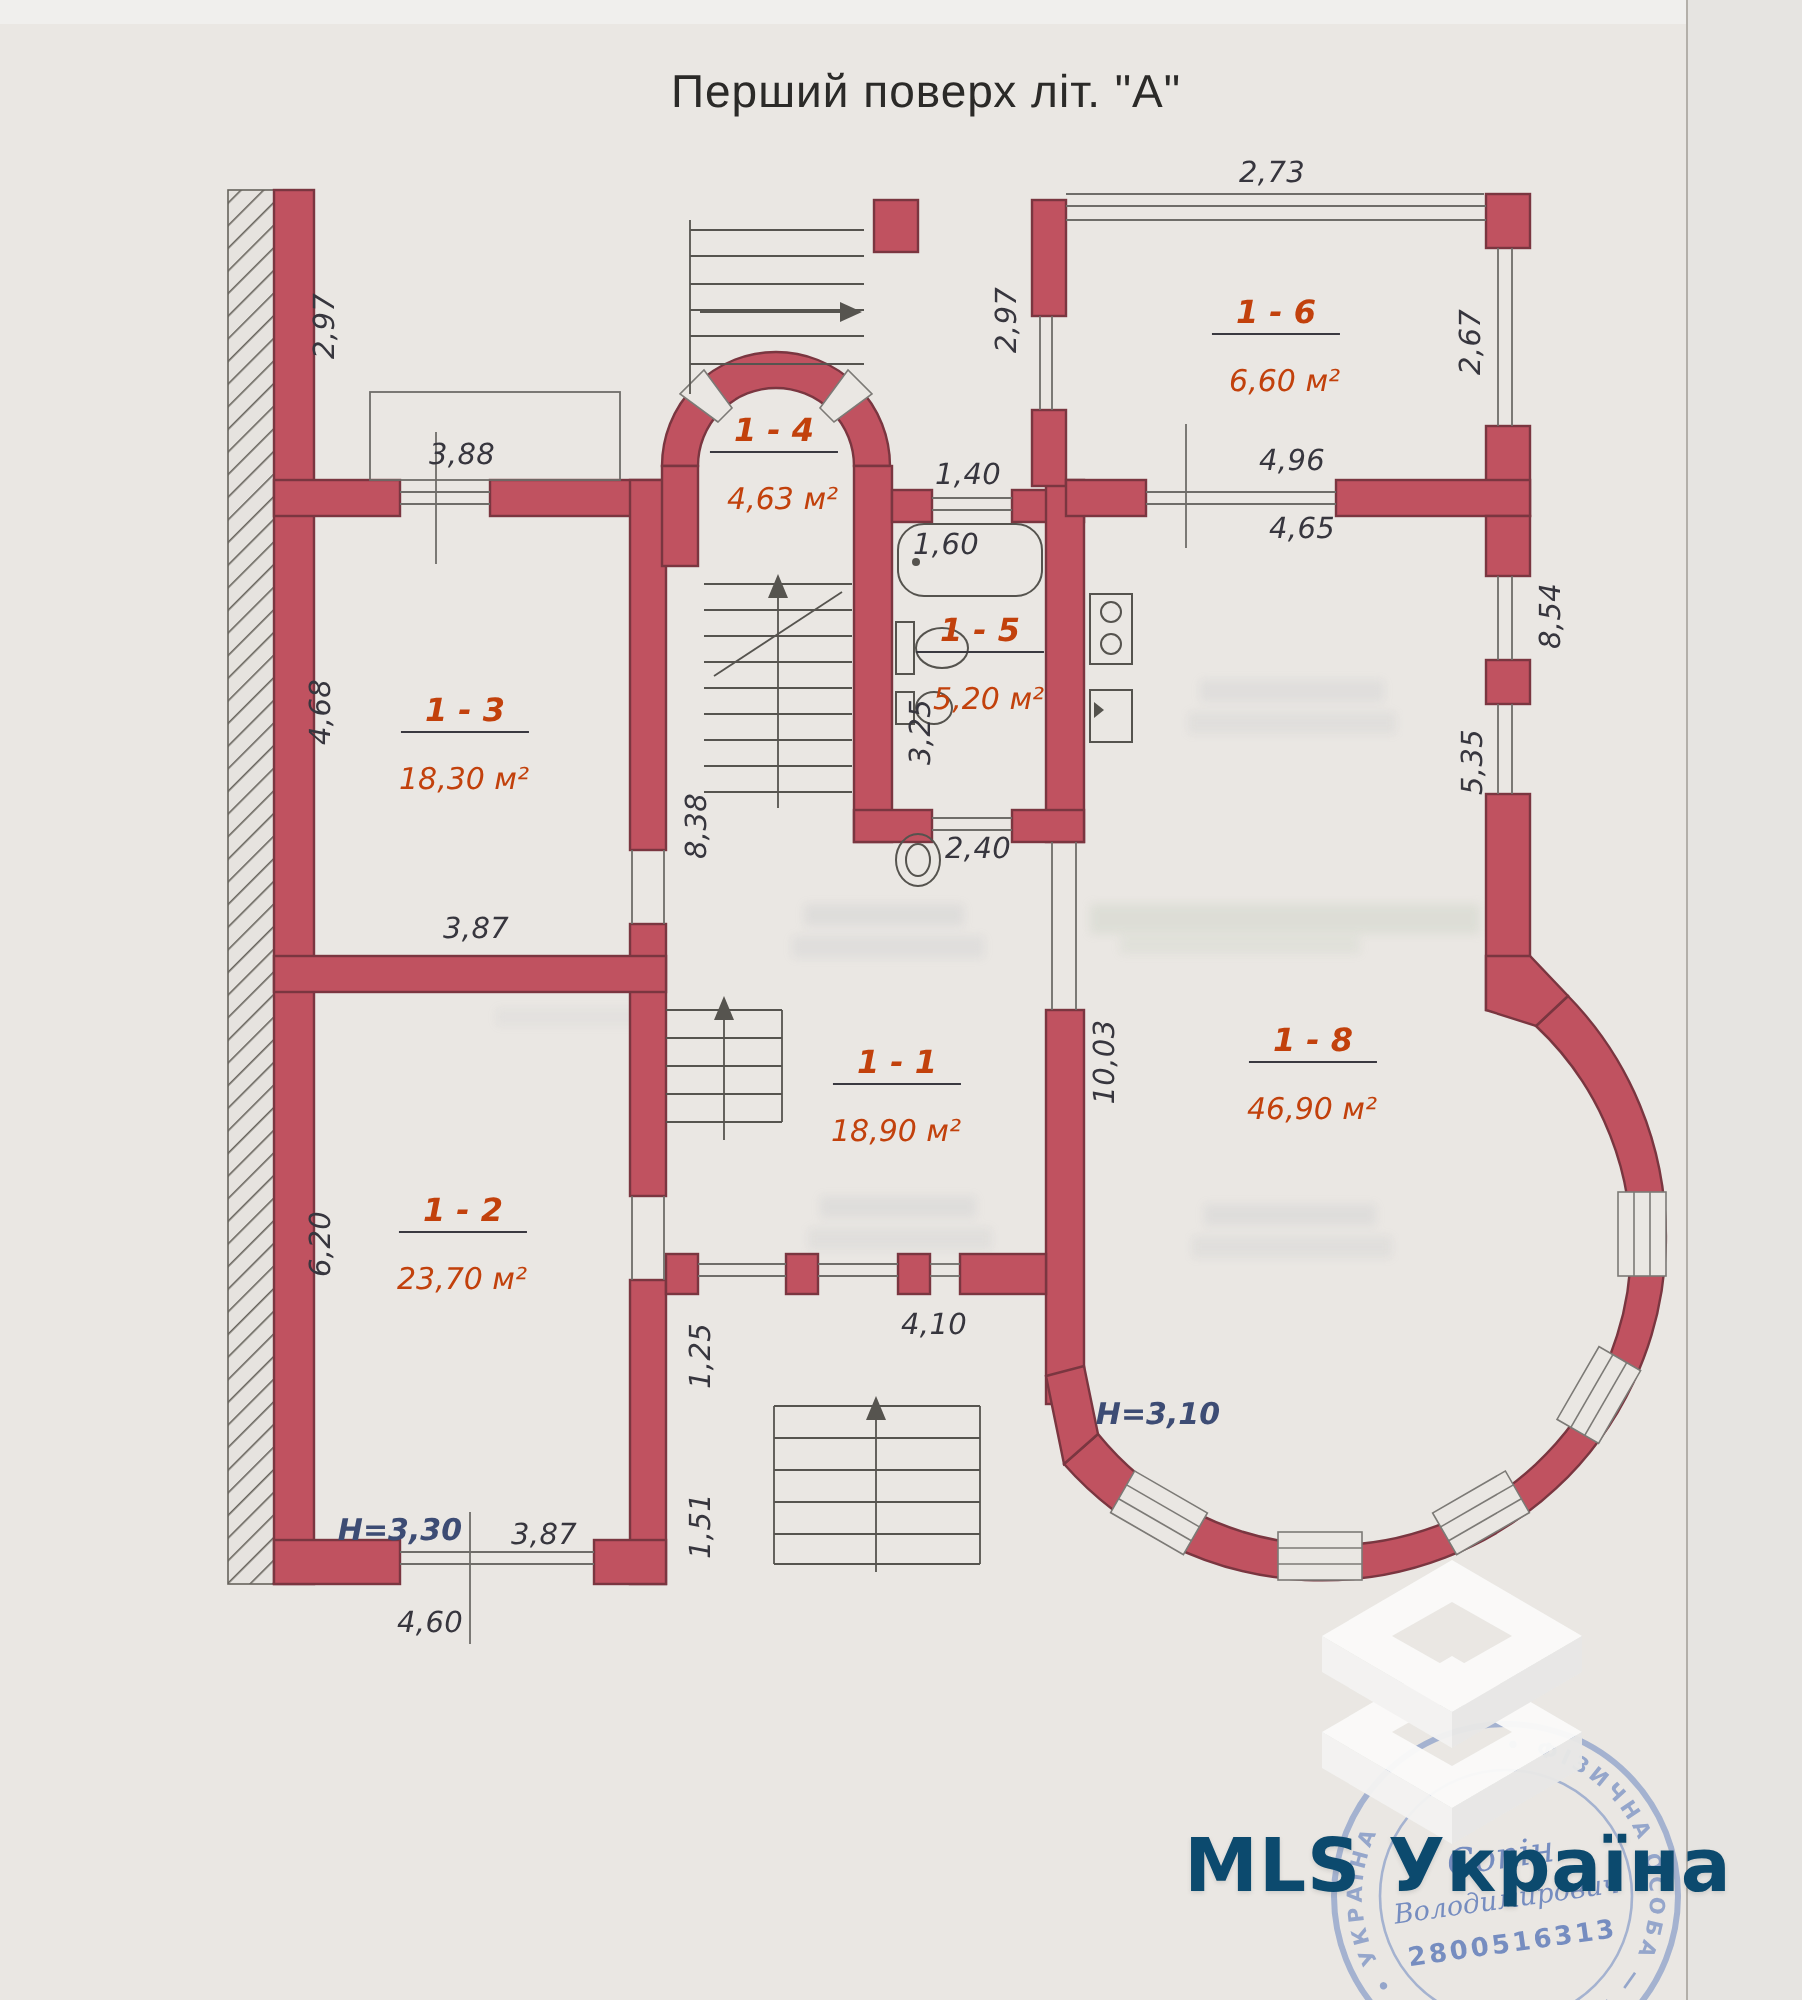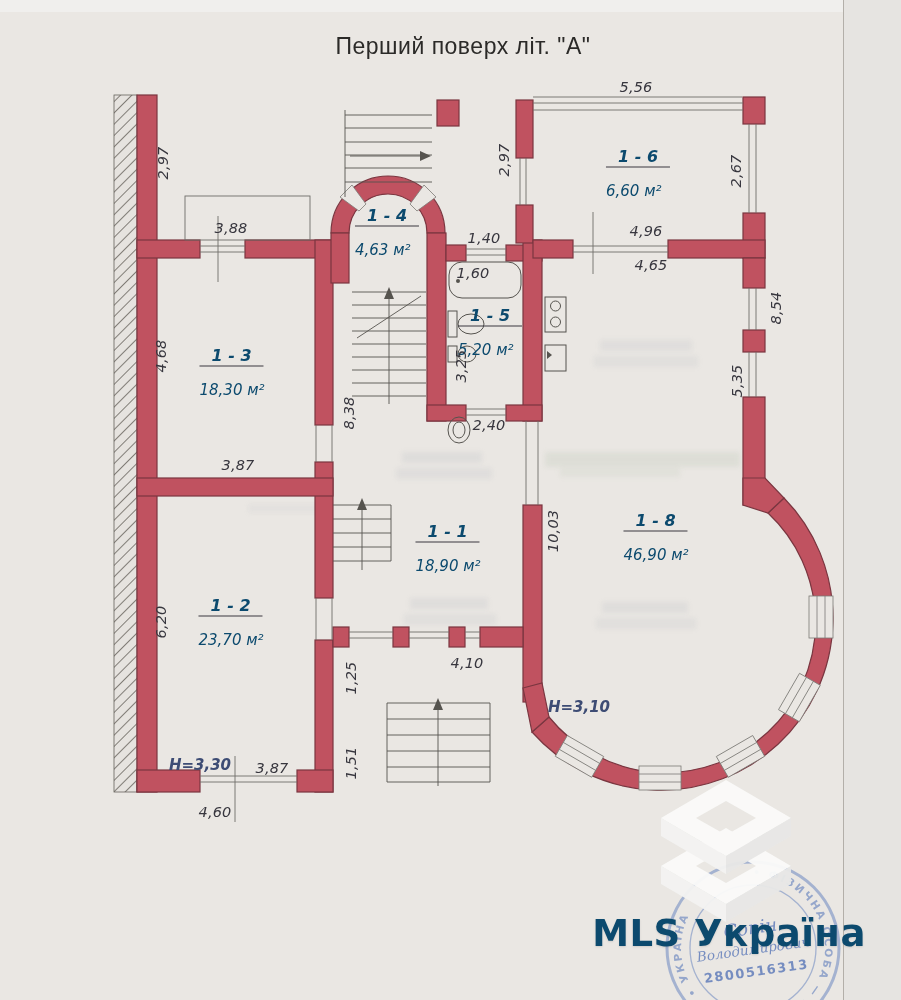--- a/index.html
+++ b/index.html
@@ -4,21 +4,21 @@
 <style>
   html,body{margin:0;padding:0;background:#d8d6d2;}
   .page{position:relative;width:901px;height:1000px;overflow:hidden;
         background:#eae7e3;font-family:"DejaVu Sans",sans-serif;}
   .page svg{position:absolute;left:0;top:0;}
   .title{position:absolute;left:463px;top:46px;transform:translate(-50%,-50%);
          font:23px "Liberation Sans",sans-serif;color:#2b2a28;letter-spacing:.5px;white-space:nowrap;}
   .lbl{position:absolute;transform:translate(-50%,-50%);
        font:italic 14.5px "DejaVu Sans",sans-serif;color:#37363e;white-space:nowrap;letter-spacing:.2px;}
   .lbl.v{transform:translate(-50%,-50%) rotate(-90deg);}
-  .room{position:absolute;transform:translate(-50%,-50%);text-align:left;color:#0c4a6e;}
+  .room{position:absolute;transform:translate(-50%,-50%);text-align:right;color:#c2410c;}
   .room .num{display:inline-block;font:italic 600 16px "DejaVu Sans",sans-serif;
              border-bottom:1.6px solid #3a3940;padding:0 12px 1px;}
   .room .area{font:italic 15px "DejaVu Sans",sans-serif;margin-top:14px;}
   .hmark{position:absolute;transform:translate(-50%,-50%);
          font:italic 600 15px "DejaVu Sans",sans-serif;color:#3d4c74;
          white-space:nowrap;}
   .wm-text{position:absolute;left:729px;top:933px;transform:translate(-50%,-50%);
            font:700 37px "DejaVu Sans",sans-serif;color:#0c4a6e;letter-spacing:.5px;
            text-shadow:0 1px 2px rgba(90,90,90,.18);white-space:nowrap;}
   .edge{position:absolute;right:0;top:0;width:57px;height:1000px;background:#e6e4e1;
@@ -303,21 +303,21 @@
 </div>
 <div class="room" style="left:656px;top:537px">
   <div class="num">1 - 8</div>
   <div class="area">46,90 м²</div>
 </div>
 <div class="room" style="left:231px;top:622px">
   <div class="num">1 - 2</div>
   <div class="area">23,70 м²</div>
 </div>
 
-<span class="lbl" style="left:636px;top:87px">5,56</span>
+<span class="lbl" style="left:636px;top:87px">2,73</span>
 <span class="lbl v" style="left:163px;top:163px">2,97</span>
 <span class="lbl" style="left:231px;top:228px">3,88</span>
 <span class="lbl v" style="left:504px;top:160px">2,97</span>
 <span class="lbl v" style="left:736px;top:171px">2,67</span>
 <span class="lbl" style="left:484px;top:238px">1,40</span>
 <span class="lbl" style="left:646px;top:231px">4,96</span>
 <span class="lbl" style="left:651px;top:265px">4,65</span>
 <span class="lbl" style="left:473px;top:273px">1,60</span>
 <span class="lbl v" style="left:776px;top:308px">8,54</span>
 <span class="lbl v" style="left:737px;top:381px">5,35</span>

